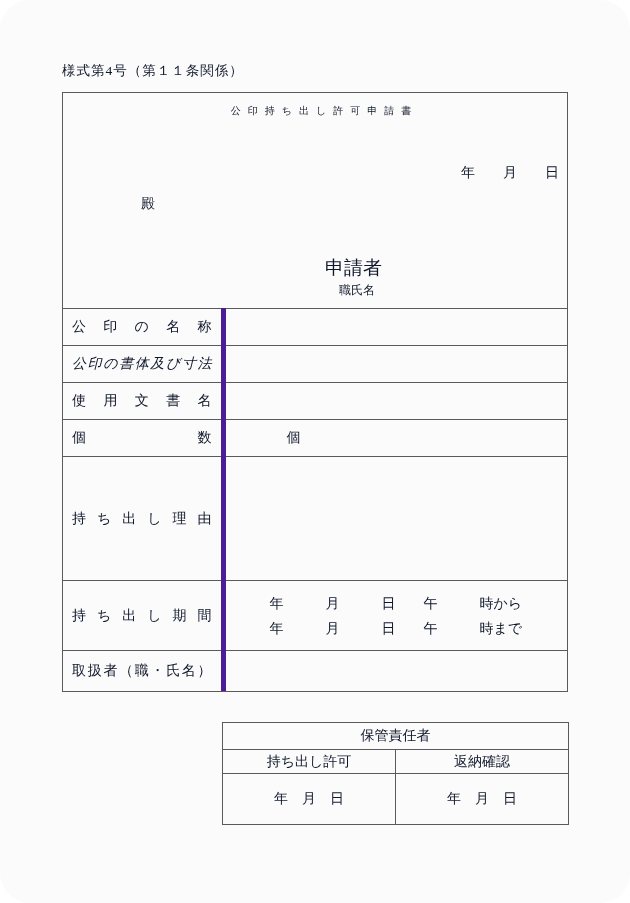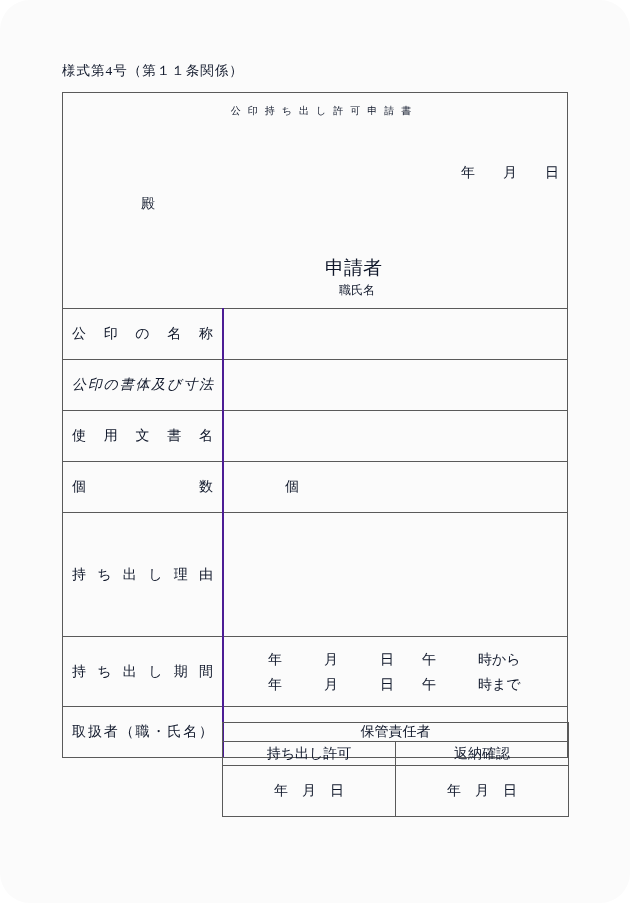--- a/index.html
+++ b/index.html
@@ -77,22 +77,22 @@
     table-layout: fixed;
     font-size: 14px;
   }
   table.form-grid td {
     border-top: 1px solid #5a5a5a;
     vertical-align: middle;
     overflow: hidden;
   }
   table.form-grid td.lbl {
     width: 160px;
-    border-right: 2px solid #4c1d95;
-    padding: 16px 9px;
+    border-right: 5px solid #4c1d95;
+    padding: 9px 9px;
     text-align: justify;
     text-align-last: justify;
     text-justify: inter-character;
   }
   table.form-grid td.val { padding: 0 8px; }
   table.form-grid td.val.count { padding-left: 61px; }
   table.form-grid td.val.period { padding-left: 44px; line-height: 25px; }
   tr.r-name   { height: 31px; }
   tr.r-font   { height: 31px; font-style: italic; }
   tr.r-doc    { height: 30px; }
@@ -109,21 +109,21 @@
     border-collapse: collapse;
     font-size: 14px;
     background: transparent;
   }
   table.custody td {
     border: 1px solid #5a5a5a;
     text-align: center;
     vertical-align: middle;
   }
   table.custody col { width: 173px; }
-  tr.c-title { height: 19px; padding-left: 12px; }
+  tr.c-title { height: 27px; padding-left: 12px; }
   tr.c-heads { height: 24px; }
   tr.c-dates { height: 51px; }
 </style>
 </head>
 <body>
 
 <div class="page">
 
   <div class="form-number">様式第4号（第１１条関係）</div>
 

